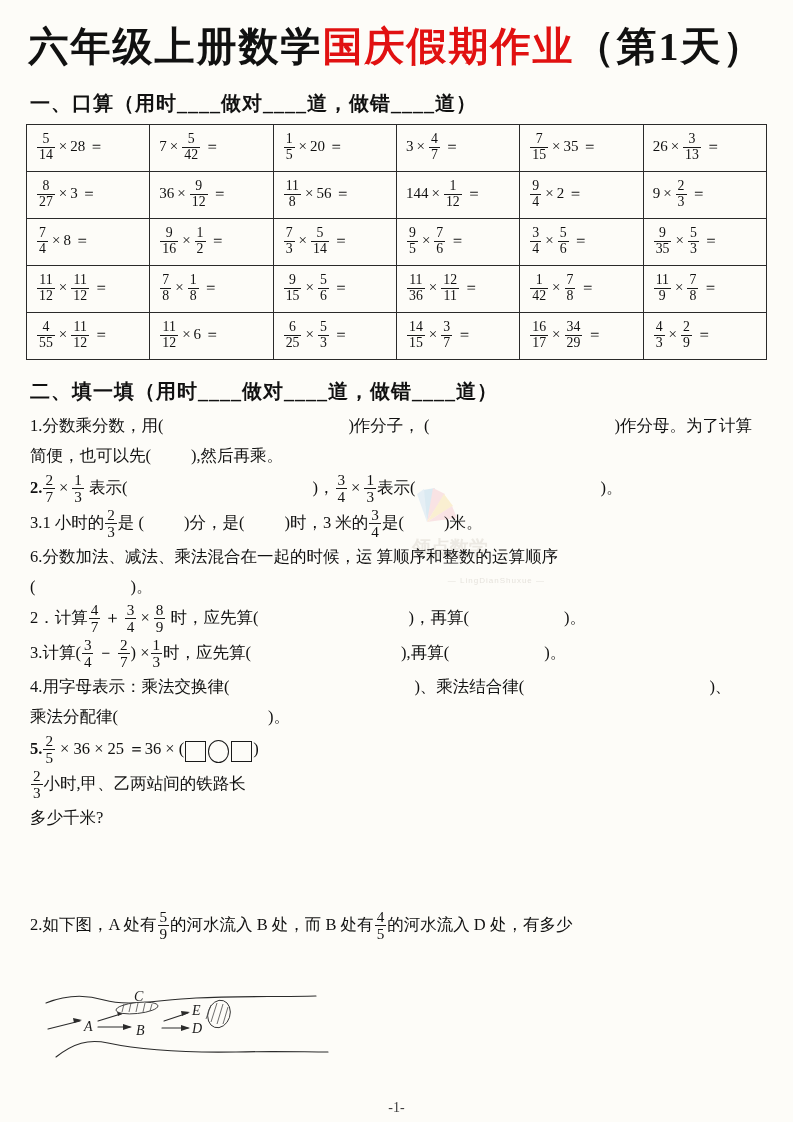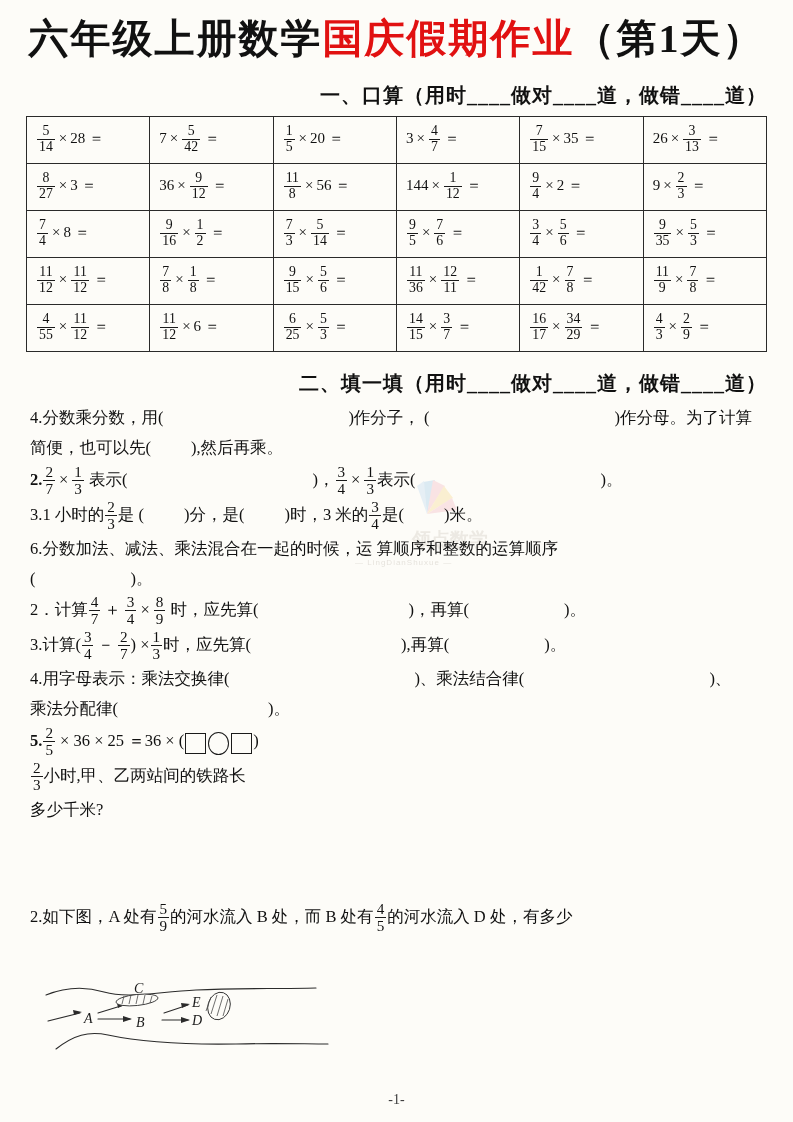--- a/index.html
+++ b/index.html
@@ -29,24 +29,24 @@
     left: 355px;
     top: 440px;
     width: 190px;
     height: 125px;
     opacity: 0.35;
     pointer-events: none;
     z-index: 0;
   }
   .watermark .wm-text {
     position: absolute;
-    bottom: 12px;
+    bottom: 2px;
     left: 0;
     width: 100%;
-    text-align: left;
+    text-align: right;
     font-size: 8px;
     letter-spacing: 1px;
     color: #b9b2a8;
     font-family: "Liberation Sans", sans-serif;
   }
   .watermark .wm-cn {
     position: absolute;
     bottom: 26px;
     left: 0;
     width: 100%;
@@ -55,37 +55,36 @@
     color: #cfc8bd;
     font-weight: bold;
   }
 
   
   .title {
     text-align: center;
     font-size: 40px;
     font-weight: bold;
     letter-spacing: 2px;
-    margin: 14px 0 0 0;
+    margin: 22px 0 0 0;
     line-height: 1.25;
     white-space: nowrap;
     position: relative;
     z-index: 2;
   }
   .title .red { color: #e11111; }
 
   
   .section-head {
     font-size: 20px;
     font-weight: bold;
     letter-spacing: 1px;
     margin: 18px 0 7px 4px;
     position: relative;
     z-index: 2;
-    text-align: right;
   }
 
   
   table.oral {
     border-collapse: collapse;
     width: 741px;
     margin: 0 auto;
     table-layout: fixed;
     position: relative;
     z-index: 2;
@@ -246,21 +245,21 @@
           <td><span class="frac"><span class="num">14</span><span class="den">15</span></span><span class="op">×</span><span class="frac"><span class="num">3</span><span class="den">7</span></span> ＝</td>
           <td><span class="frac"><span class="num">16</span><span class="den">17</span></span><span class="op">×</span><span class="frac"><span class="num">34</span><span class="den">29</span></span> ＝</td>
           <td><span class="frac"><span class="num">4</span><span class="den">3</span></span><span class="op">×</span><span class="frac"><span class="num">2</span><span class="den">9</span></span> ＝</td>
         </tr>
       </tbody>
   </table>
 
   <div class="section-head">二、填一填（用时____做对____道，做错____道）</div>
 
   <div class="q">
-    <span>4.分数乘分数，用(</span><span class="sp-xl"></span><span>)作分子，  (</span><span class="sp-xl"></span><span>)作分母。为了计算</span>
+    <span>1.分数乘分数，用(</span><span class="sp-xl"></span><span>)作分子，  (</span><span class="sp-xl"></span><span>)作分母。为了计算</span>
   </div>
   <div class="q">
     <span>简便，也可以先(</span><span class="sp-s"></span><span>),然后再乘。</span>
   </div>
 
   <div class="q">
     <b>2.</b><span class="frac"><span class="num">2</span><span class="den">7</span></span><span class="op">×</span><span class="frac"><span class="num">1</span><span class="den">3</span></span> <span>表示(</span><span class="sp-xl"></span><span>)，</span><span class="frac"><span class="num">3</span><span class="den">4</span></span><span class="op">×</span><span class="frac"><span class="num">1</span><span class="den">3</span></span><span>表示(</span><span class="sp-xl"></span><span>)。</span>
   </div>
 
   <div class="q">

